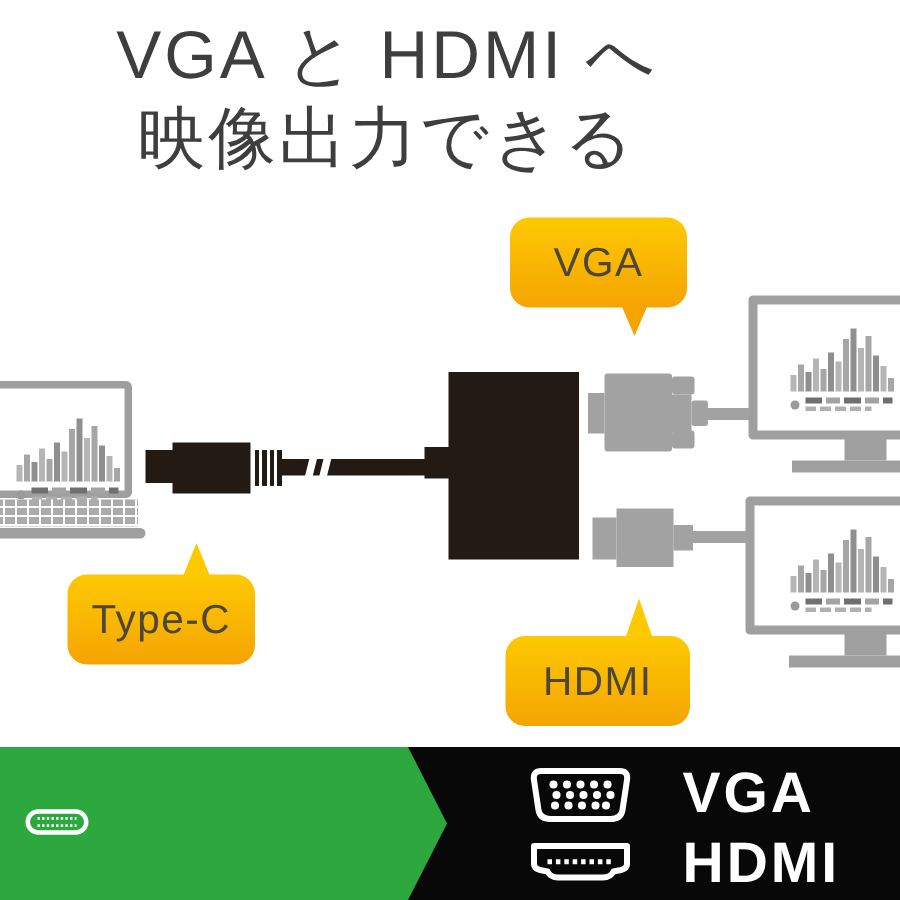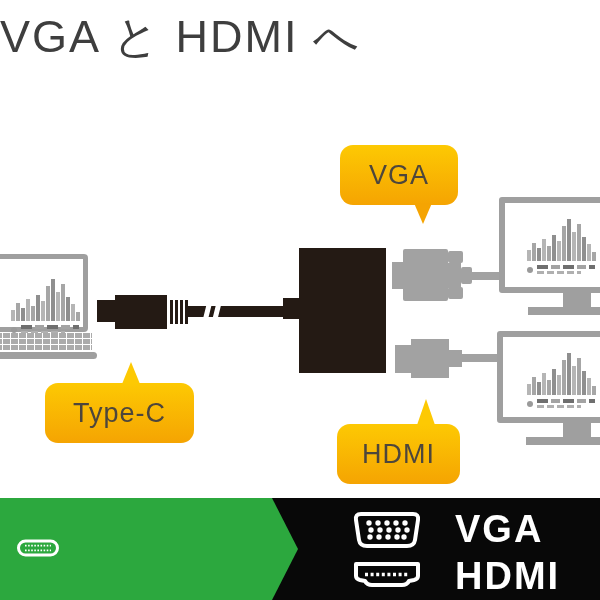--- a/index.html
+++ b/index.html
@@ -2,21 +2,21 @@
 <html style="--accent-green: #2ca83e; --bubble-yellow-top: #fdc903; --bubble-yellow-bottom: #f5a402; --device-gray: #a2a2a2; --frame-gray: #9f9f9f; --cable-black: #241a14; --footer-black: #080808; --title-text: #3e3e3e; --callout-text: #4d463c; --footer-text: #ffffff;"><head>
 <meta charset="utf-8">
 <style>
   html,body{margin:0;padding:0;background:#fff;}
   *{box-sizing:border-box;}
   .stage{position:relative;width:600px;height:600px;background:#fff;overflow:hidden;
          font-family:"Liberation Sans","DejaVu Sans",sans-serif;}
   .abs{position:absolute;}
 
   
-  .title{left:0;top:10px;width:516px;color:var(--title-text);
+  .title{left:0;top:10px;width:516px;text-align:center;color:var(--title-text);
          font-size:45px;line-height:1.22;letter-spacing:2px;font-weight:400;}
 
   
   .gray{background:var(--device-gray);}
   .dark{background:var(--cable-black);}
 
   
   .lap-screen{left:-24px;top:254px;width:112px;height:78px;background:#fff;
               border:5px solid var(--frame-gray);border-radius:4px;}
   .lap-kb{left:-30px;top:333px;width:122px;height:18px;background-color:#ababab;
@@ -71,21 +71,21 @@
   .neck{width:28px;height:15px;background:var(--frame-gray);}
   .neck1{left:563px;top:292px;} .neck2{left:563px;top:422px;}
   .mbase{width:90px;height:8px;background:var(--frame-gray);}
   .mbase1{left:528px;top:307px;} .mbase2{left:526px;top:437px;}
 
   
   .bubble{border-radius:13px;background:linear-gradient(180deg,var(--bubble-yellow-top),var(--bubble-yellow-bottom));
           display:flex;align-items:center;justify-content:center;
           color:var(--callout-text);font-size:27px;letter-spacing:1px;}
   .cb-vga{left:340px;top:145px;width:118px;height:60px;}
-  .cb-typec{left:45px;top:383px;width:149px;height:60px;}
+  .cb-typec{left:45px;top:383px;width:125px;height:60px;}
   .cb-hdmi{left:337px;top:424px;width:123px;height:60px;}
   .tail{width:0;height:0;border-left:9px solid transparent;border-right:9px solid transparent;}
   .tail-down{left:414px;top:203px;border-top:21px solid var(--bubble-yellow-bottom);}
   .tail-up1{left:122px;top:362px;border-bottom:22px solid var(--bubble-yellow-top);}
   .tail-up2{left:417px;top:399px;border-bottom:26px solid var(--bubble-yellow-top);}
 
   
   .footer{left:0;top:498px;width:600px;height:102px;background:var(--footer-black);}
   .green-arrow{position:absolute;left:0;top:0;width:300px;height:102px;background:var(--accent-green);
                clip-path:polygon(0 0,272px 0,298px 50%,272px 100%,0 100%);}
@@ -98,20 +98,21 @@
              font-size:38px;letter-spacing:2px;}
   .out-label.vga{top:10px;} .out-label.hdmi{top:57px;}
 </style>
 </head>
 <body>
 
 <div class="stage">
 
   <div class="abs title">
     <div>VGA と HDMI へ</div>
+    <div>映像出力できる</div>
   </div>
 
   <div class="abs lap-screen">
     <div class="mini-chart" style="left:30px;top:18px;">
       <div class="bars">
           <i style="height: 25%;"></i>
           <i style="height: 42%;"></i>
           <i style="height: 30%;"></i>
           <i style="height: 50%;"></i>
           <i style="height: 34%;"></i>

